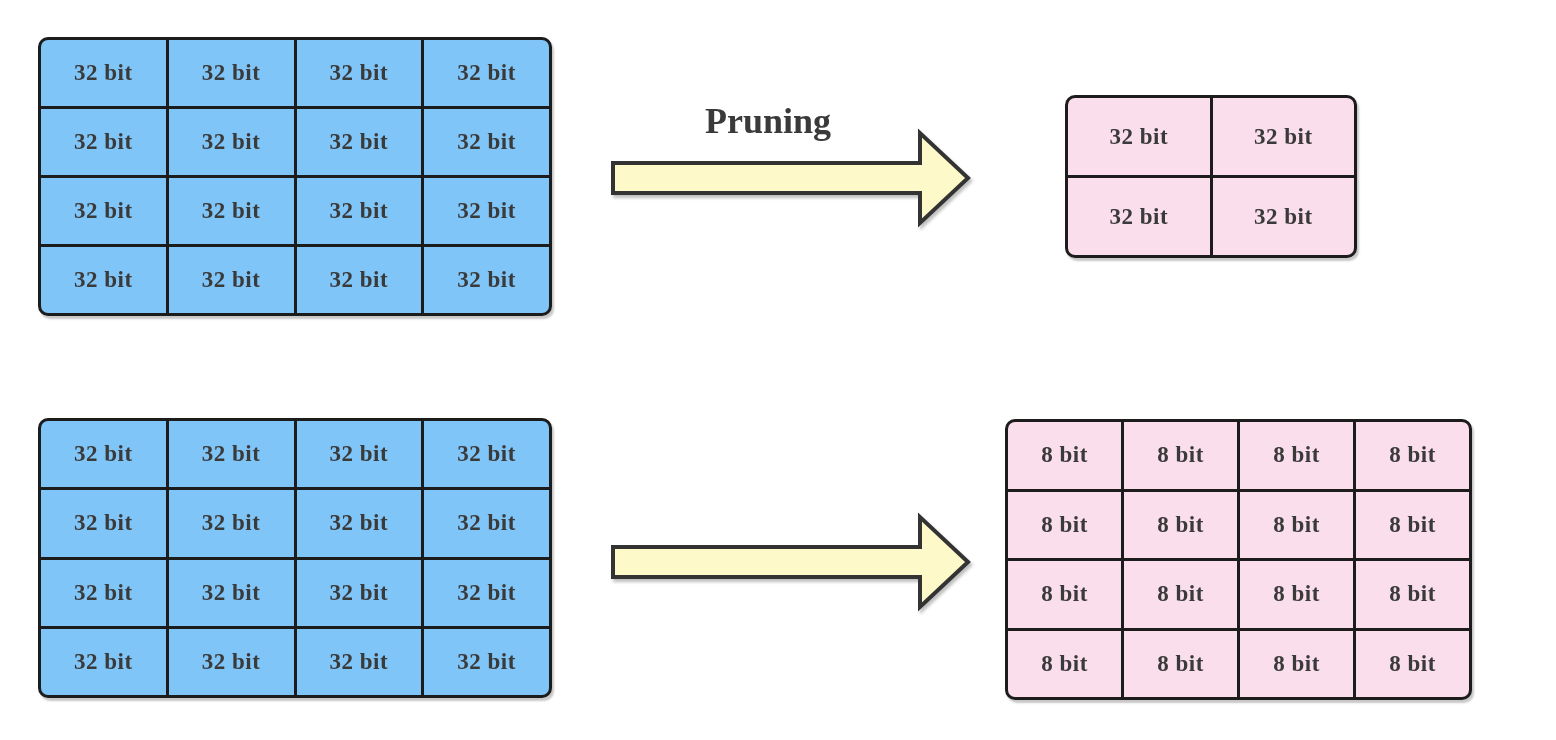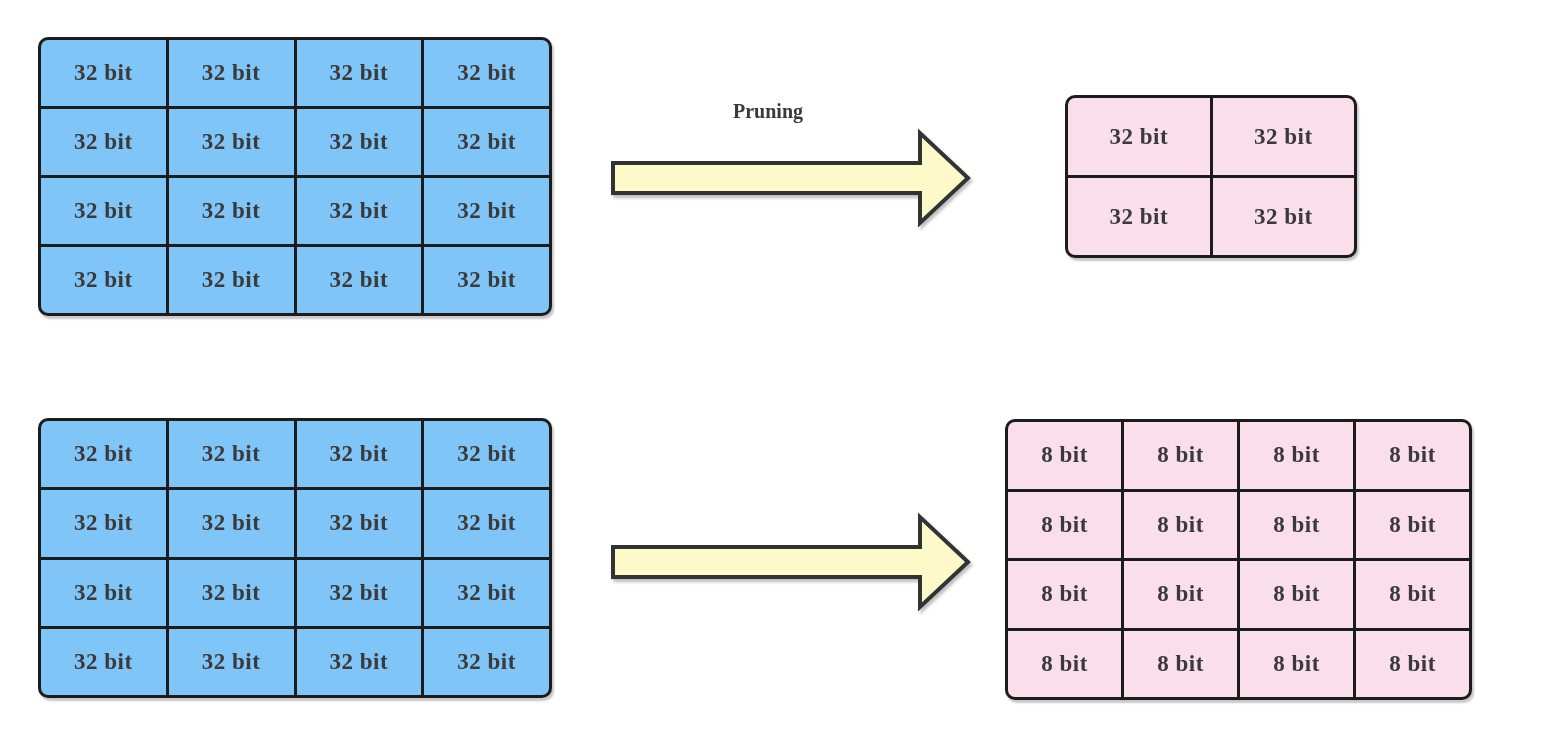--- a/index.html
+++ b/index.html
@@ -57,21 +57,21 @@
   }
   #pruning-arrow-svg { top: 129px; }
   #quant-arrow-svg   { top: 513px; }
 
   .arrow-label {
     position: absolute;
     left: 613px;
     width: 310px;
     text-align: center;
     font-weight: bold;
-    font-size: 20px;
+    font-size: 36px;
     color: var(--text);
   }
   #pruning-arrow-label { top: 100px; }
   #quant-arrow-label   { top: 494px; }
 </style>
 </head>
 <body>
 
 <div class="canvas">
 

